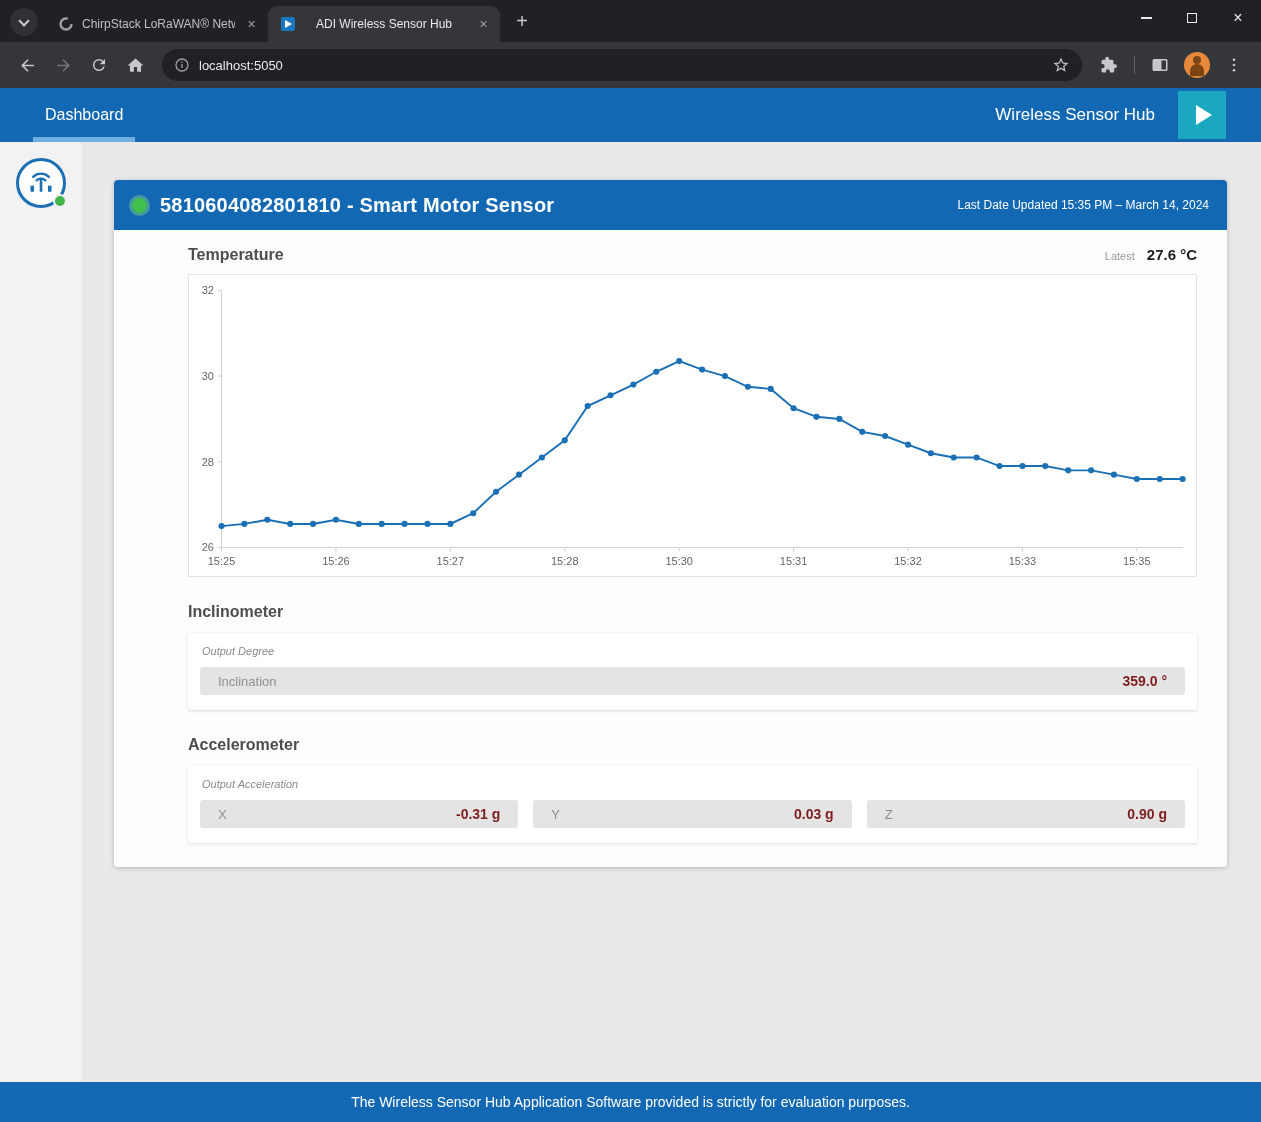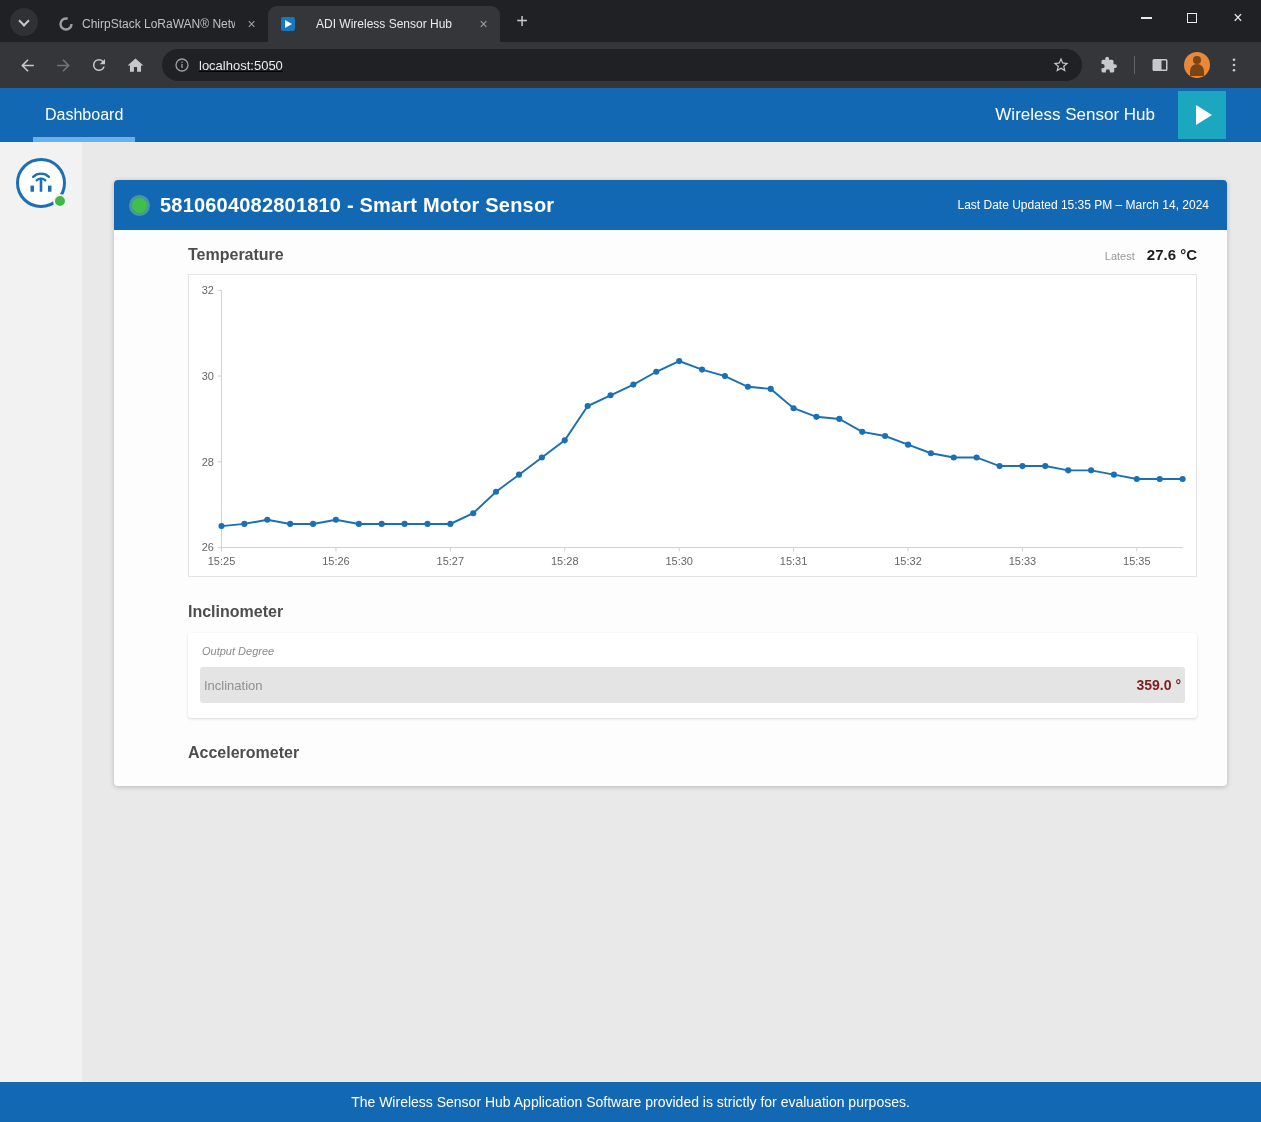--- a/index.html
+++ b/index.html
@@ -50,21 +50,21 @@
   .toolbar {
     height: 46px; background: #35363a; display: flex; align-items: center;
     padding: 0 10px; gap: 2px; flex: 0 0 auto;
   }
   .tool-btn {
     width: 34px; height: 34px; border-radius: 50%; flex: 0 0 auto;
     display: flex; align-items: center; justify-content: center; cursor: pointer;
   }
   .omnibox {
     flex: 1; height: 32px; background: #202124; border-radius: 16px;
-    display: flex; align-items: center; padding: 0 12px; margin: 0 8px; cursor: text; text-decoration: underline;
+    display: flex; align-items: center; padding: 0 12px; margin: 0 8px; cursor: text;
   }
   .omni-url { font-size: 13px; color: #e8eaed; margin-left: 9px; flex: 1; }
   .tool-divider { width: 1px; height: 18px; background: #5f6368; margin: 0 6px; flex: 0 0 auto; }
   .avatar { width: 26px; height: 26px; border-radius: 50%; background: #e8883a; margin: 0 5px; position: relative; overflow: hidden; cursor: pointer; flex: 0 0 auto; }
   .avatar::after { content: ""; position: absolute; left: 6px; top: 12px; width: 14px; height: 12px; border-radius: 7px 7px 0 0; background: #7a4413; }
   .avatar::before { content: ""; position: absolute; left: 9px; top: 4px; width: 8px; height: 8px; border-radius: 50%; background: #7a4413; }
 
   
   .navbar {
     height: 54px; background: #1268b3; display: flex; align-items: center;
@@ -106,22 +106,22 @@
   .latest-label { margin-left: auto; font-size: 11px; color: #999; }
   .latest-value { font-size: 15px; font-weight: bold; color: #1d1d1d; margin-left: 12px; }
 
   .chart-box { margin-top: 10px; background: #fff; border: 1px solid #e3e3e3; }
   .chart-box svg { display: block; width: 100%; }
 
   .panel { margin-top: 12px; background: #fff; border-radius: 3px; box-shadow: 0 1px 3px rgba(0,0,0,0.14); padding: 10px 12px 15px; }
   .panel-label { font-size: 11px; color: #8a8a8a; margin: 2px 0 10px 2px; font-style: italic; }
   .fields-row { display: flex; gap: 15px; }
   .field {
-    background: #e4e4e4; border-radius: 3px; height: 36px; flex: 1;
-    display: flex; align-items: center; padding: 0 4px;
+    background: #e4e4e4; border-radius: 3px; height: 28px; flex: 1;
+    display: flex; align-items: center; padding: 0 18px;
   }
   .field-label { color: #8f8f8f; font-size: 13px; }
   .field-value { margin-left: auto; font-weight: bold; font-size: 14px; color: #7f1d1d; text-align: right; }
 
   
   .footer {
     height: 40px; background: #1268b3; flex: 0 0 auto;
     display: flex; align-items: center; justify-content: center;
     color: #fff; font-size: 14px;
   }
@@ -357,20 +357,37 @@
                 <span class="field-label">Inclination</span>
                 <span class="field-value">359.0 °</span>
               </div>
             </div>
           </div>
 
           <div class="section">
             <div class="section-head-row">
               <span class="section-title">Accelerometer</span>
             </div>
+            <div class="panel">
+              <div class="panel-label">Output Acceleration</div>
+              <div class="fields-row">
+                <div class="field">
+                  <span class="field-label">X</span>
+                  <span class="field-value">-0.31 g</span>
+                </div>
+                <div class="field">
+                  <span class="field-label">Y</span>
+                  <span class="field-value">0.03 g</span>
+                </div>
+                <div class="field">
+                  <span class="field-label">Z</span>
+                  <span class="field-value">0.90 g</span>
+                </div>
+              </div>
+            </div>
           </div>
 
         </div>
       </div>
     </div>
   </div>
 
   <div class="footer">
     <span>The Wireless Sensor Hub Application Software provided is strictly for evaluation purposes.</span>
   </div>

